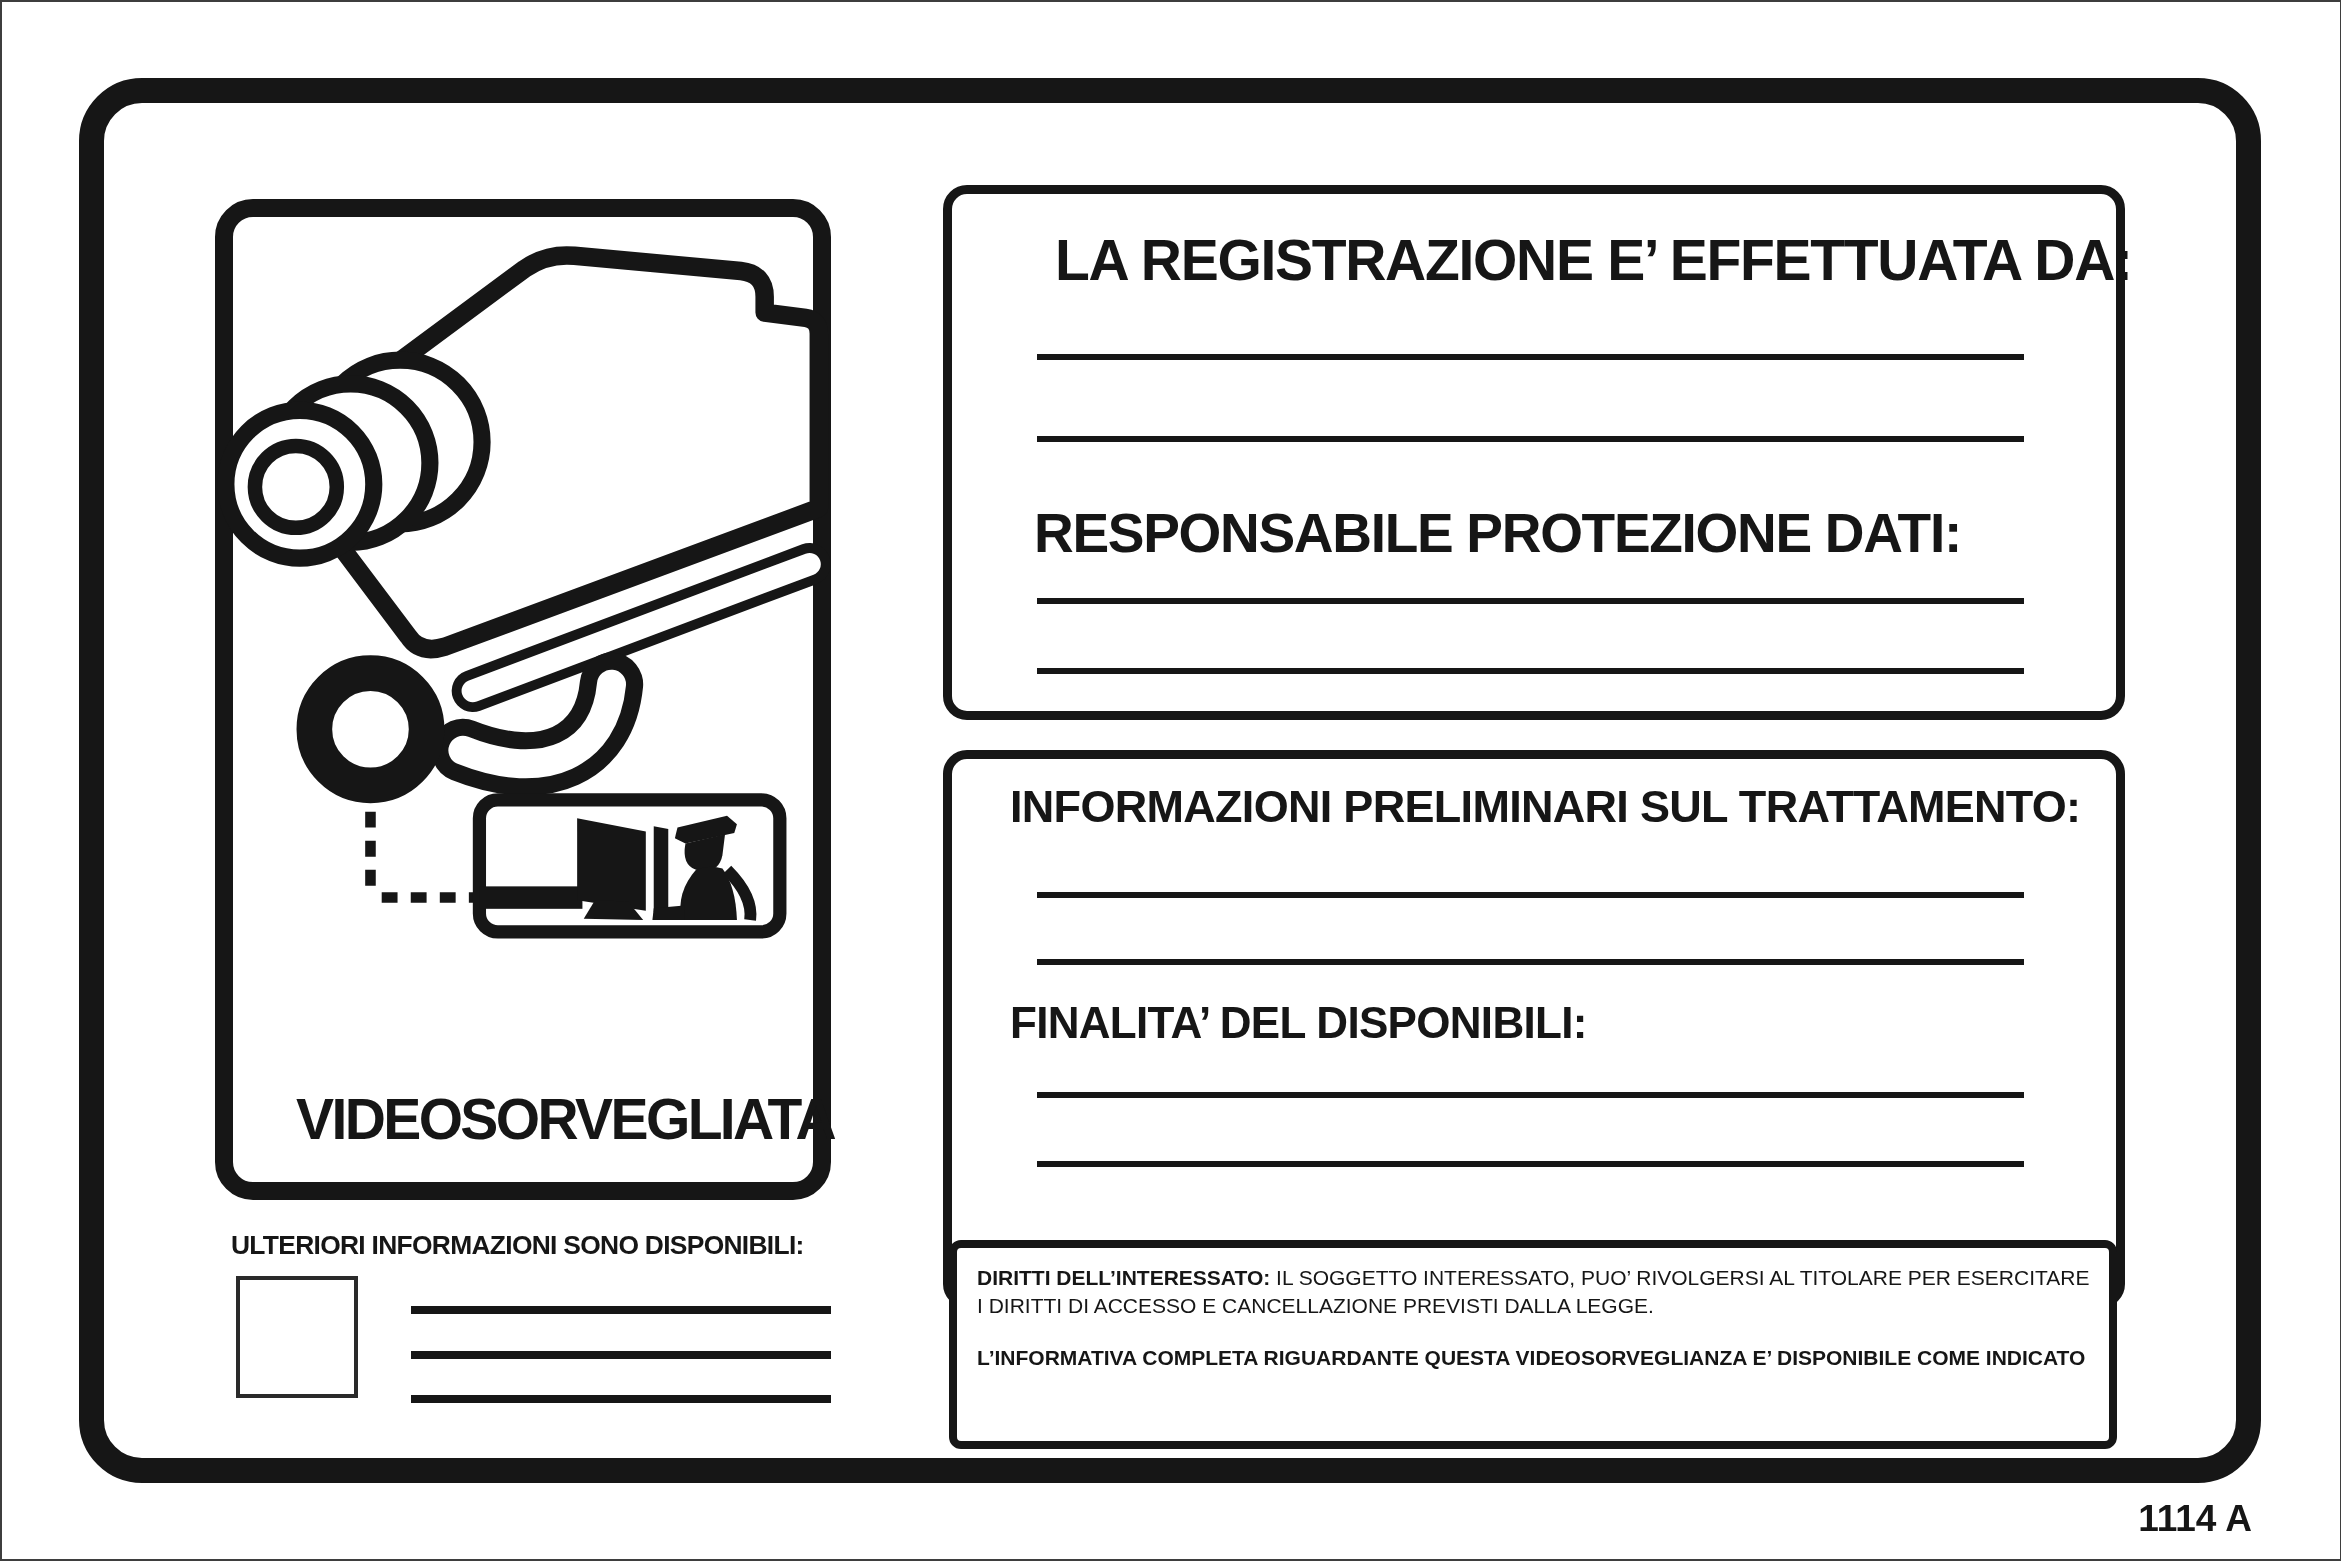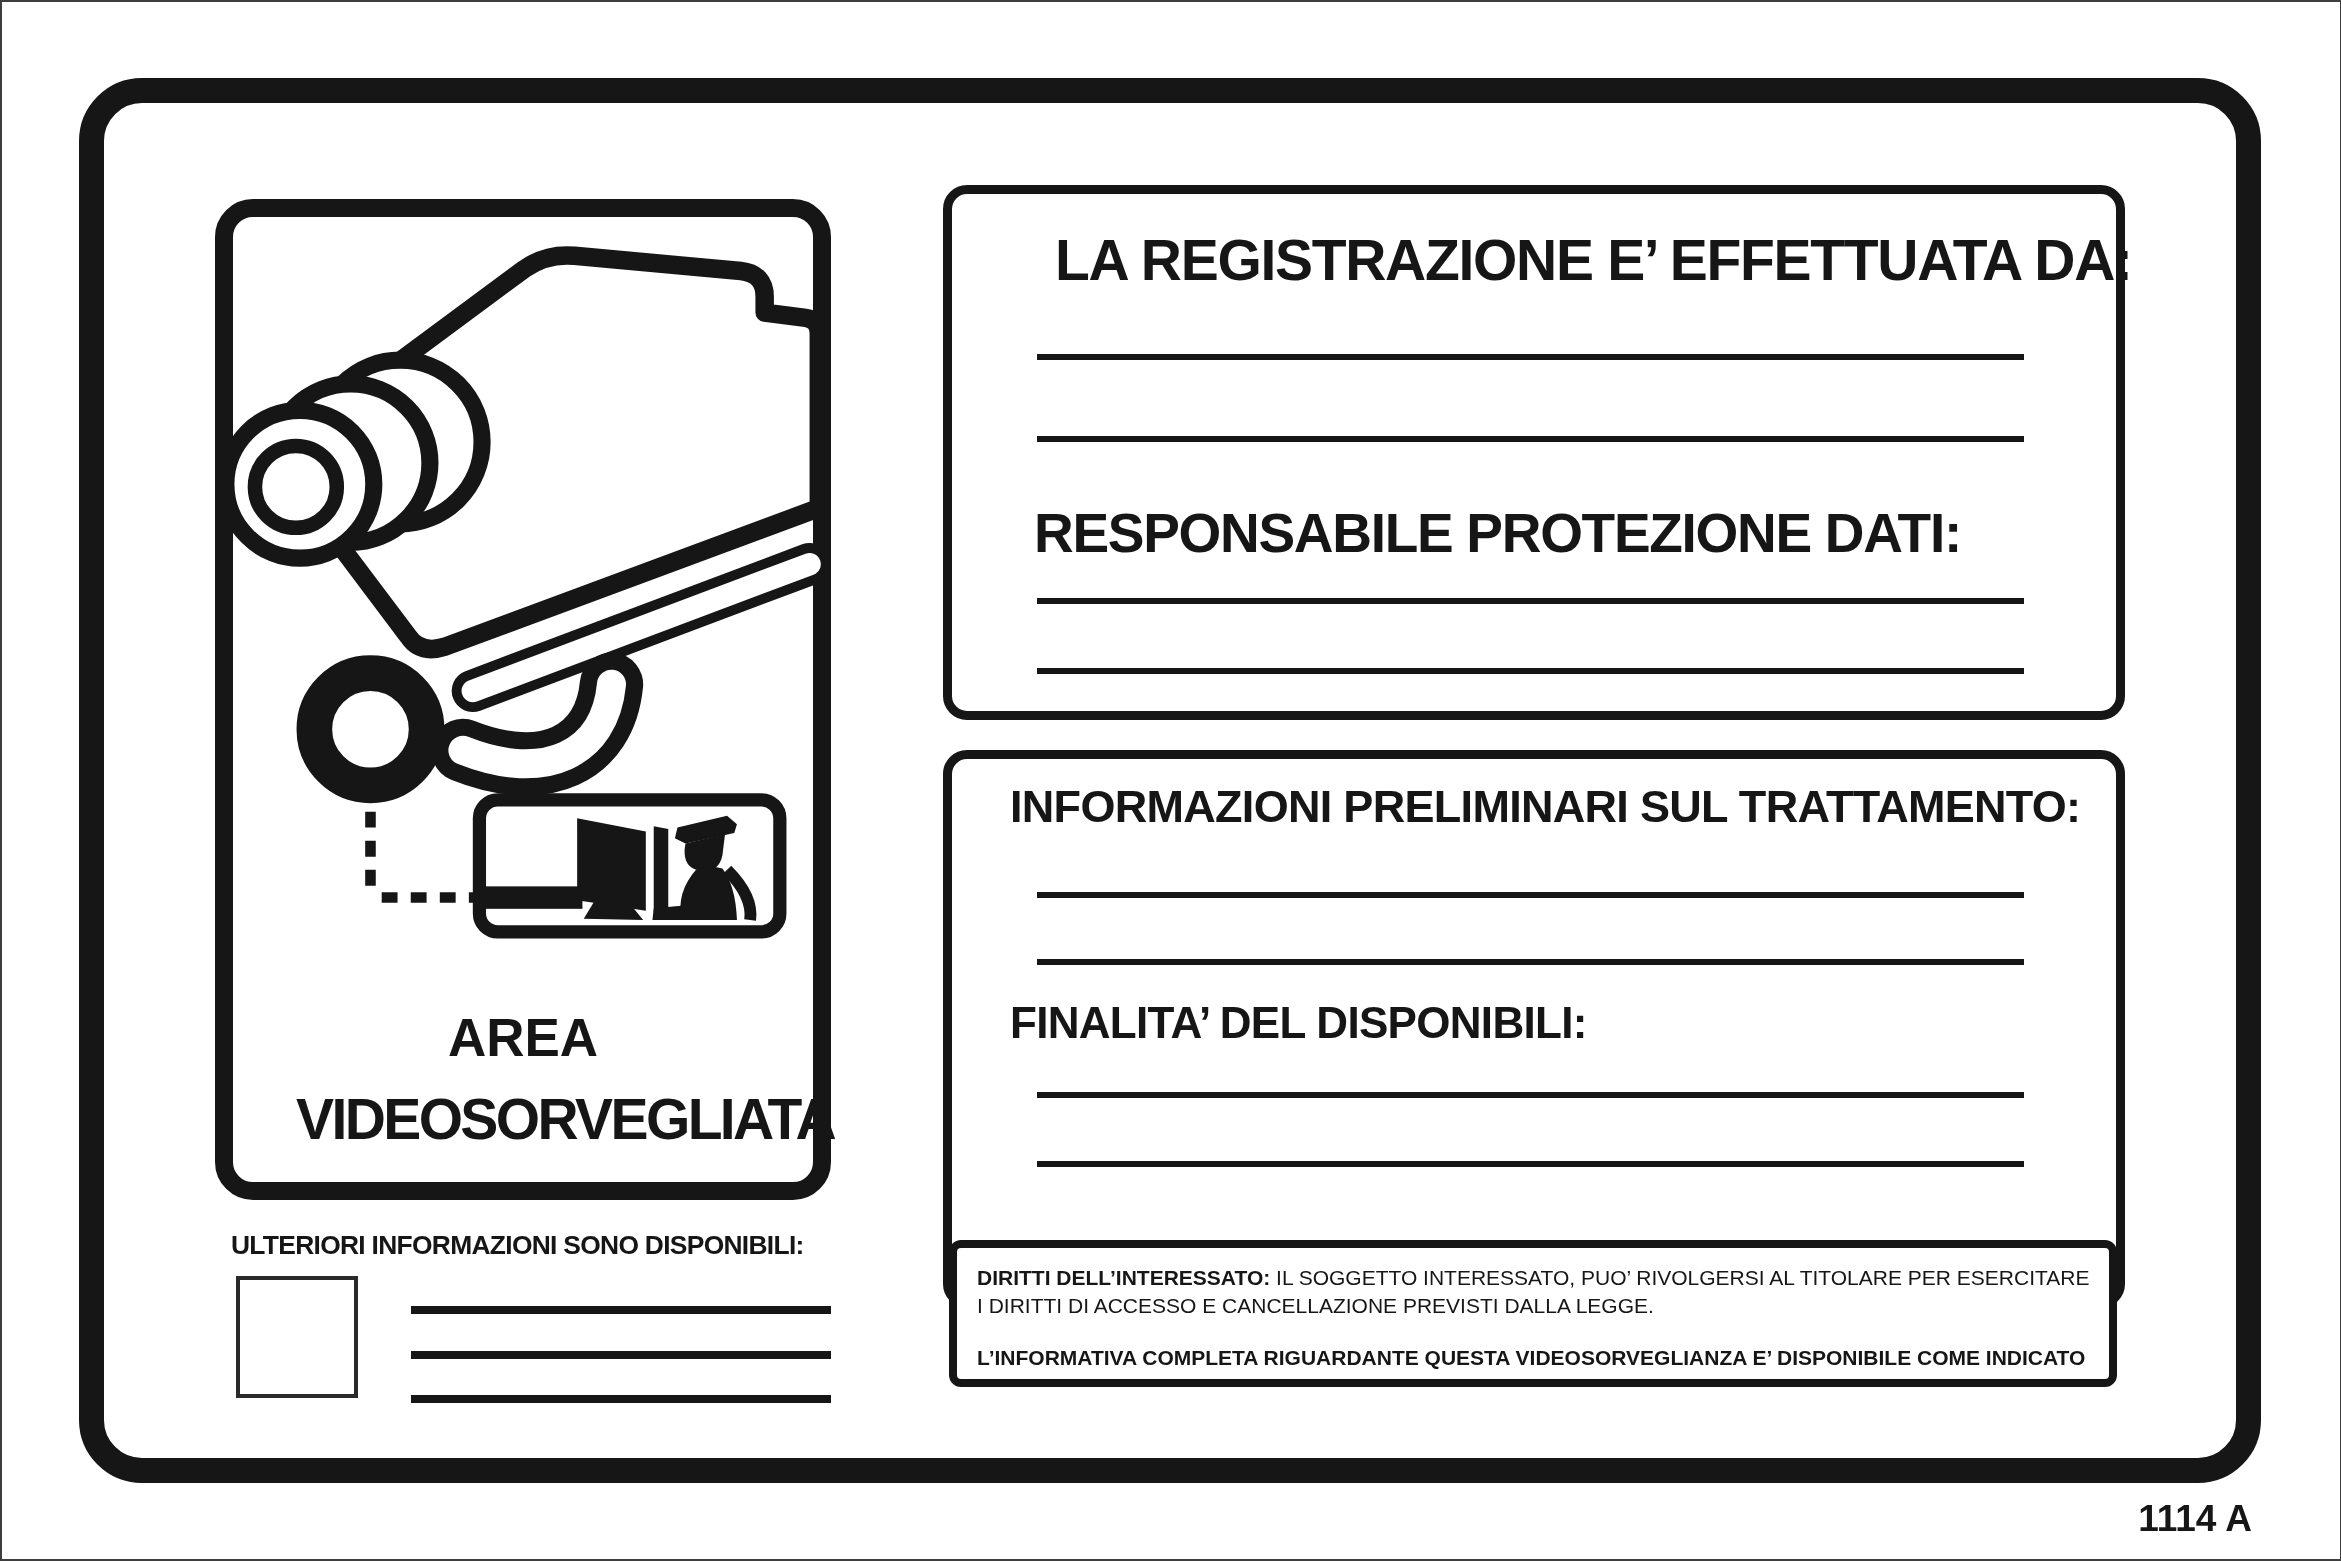--- a/index.html
+++ b/index.html
@@ -24,21 +24,21 @@
   .rbox{position:absolute;left:943px;width:1182px;border:9.2px solid #161616;
     border-radius:24px;box-sizing:border-box;background:#fff;}
   .rbox1{top:185px;height:535px;}
   .rbox2{top:750px;height:558px;text-align:center;}
   .rhead{position:absolute;left:58px;font-weight:bold;white-space:nowrap;letter-spacing:-0.7px;}
   .h-size1{font-size:57px;line-height:57px;letter-spacing:-1.3px;margin-left:45px;}
   .h-size2{font-size:55px;line-height:55px;letter-spacing:-1.3px;margin-left:24px;}
   .h-size3{font-size:45px;line-height:45px;}
   .h-size4{font-size:44px;line-height:44px;}
   .rline{position:absolute;left:85px;width:987px;height:6px;background:#161616;}
-  .rights-box{position:absolute;left:949px;top:1240px;width:1168px;height:147px;
+  .rights-box{position:absolute;left:949px;top:1240px;width:1168px;height:209px;
     border:8px solid #161616;border-radius:12px;box-sizing:border-box;background:#fff;
     padding:16px 20px;font-size:21px;line-height:28px;}
   .rights-box .para2{margin-top:24px;font-weight:bold;}
   .nowrap-line{display:block;white-space:nowrap;}
   .lead-bold{font-weight:bold;}
   .footer-code{position:absolute;right:90px;top:1498px;font-size:37px;font-weight:bold;
     white-space:nowrap;}
 </style>
 </head>
 <body>
@@ -88,21 +88,20 @@
         <polygon points="575,1062 625,1064 648,1092 558,1090"></polygon>
         <polygon points="700,952 775,934 790,947 786,960 712,976 696,968"></polygon>
         <path d="M 712 976 Q 706 1008 728 1016 Q 762 1024 768 994 L 772 962 Z"></path>
         <path d="M 728 1016 Q 698 1050 706 1092 L 790 1092 Q 788 1040 768 1014 Q 748 1008 728 1016 Z"></path>
         <polygon points="664,1074 710,1070 710,1092 662,1092"></polygon>
       </g>
       <path d="M 775 1016 Q 815 1056 810 1092" stroke="#161616" stroke-width="18" fill="none"></path>
     </g>
   </svg>
 
-  <div class="area-line1">AREA</div>
   <div class="area-line2">VIDEOSORVEGLIATA</div>
 
   <div class="more-info-heading">ULTERIORI INFORMAZIONI SONO DISPONIBILI:</div>
   <div class="info-square"></div>
   <div class="wline wl-left1" style="top:1306px"></div>
   <div class="wline wl-left1" style="top:1351px"></div>
   <div class="wline wl-left1" style="top:1395px"></div>
 
   <div class="rbox rbox1">
     <div class="rhead h-size1" style="top:38px">LA REGISTRAZIONE E’ EFFETTUATA DA:</div>

